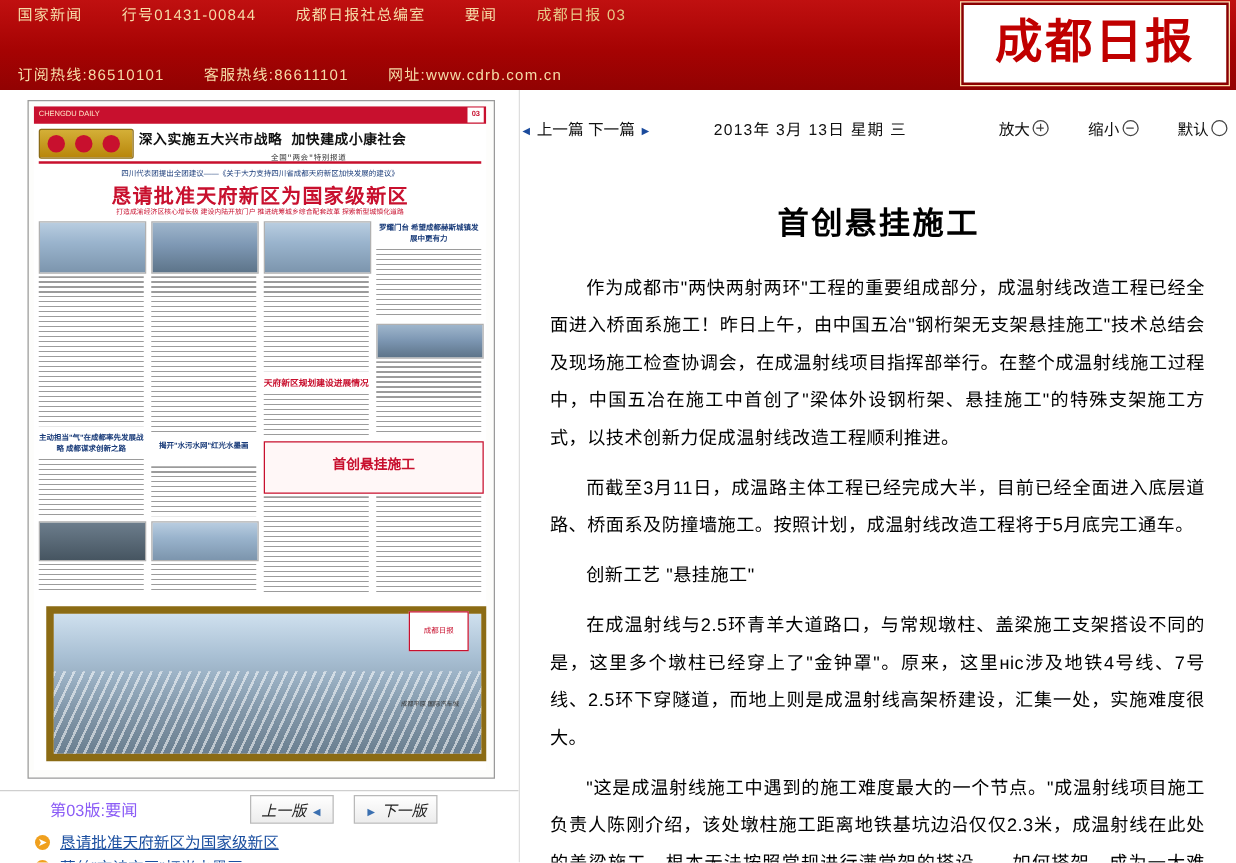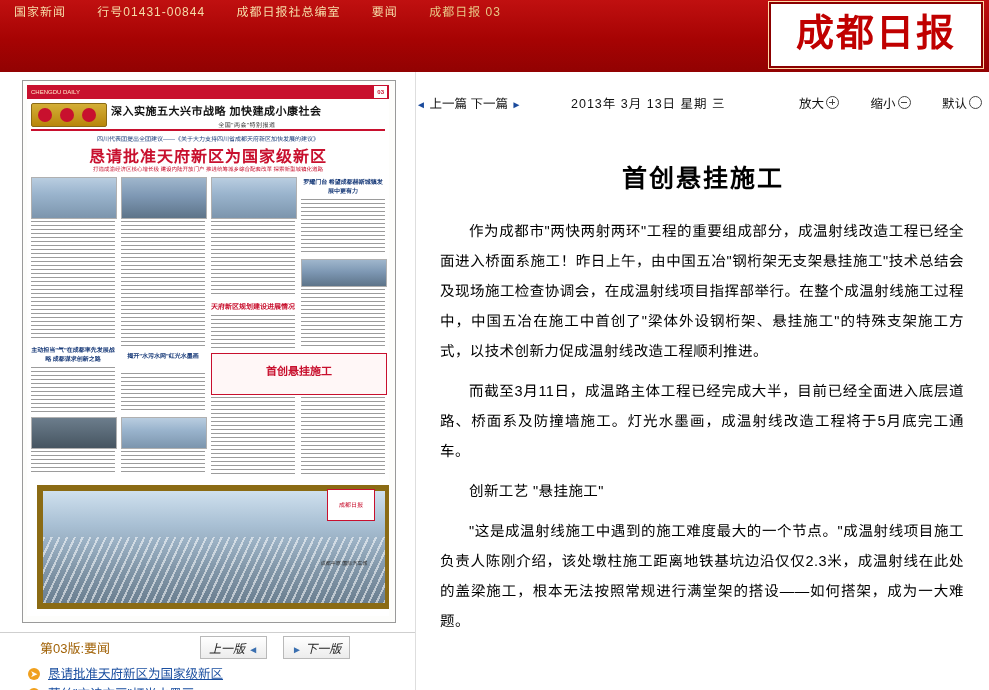--- a/index.html
+++ b/index.html
@@ -120,21 +120,21 @@
   .pp-emblem:after {
     content: "";
     position: absolute; left: 6px; top: 4px;
     width: 14px; height: 14px; border-radius: 50%;
     background: #c8102e; box-shadow: 22px 0 0 #c8102e, 44px 0 0 #c8102e;
   }
   .pp-headline1 {
     position: absolute; left: 84px; top: 17px;
     width: 272px;
     font-size: 11px; font-weight: bold; color: #111;
-    font-family: Liberation Sans, sans-serif;
+    font-family: Liberation Mono, monospace;
     letter-spacing: 0.5px;
   }
   .pp-headline1 small {
     display: block; font-size: 6px; font-weight: normal; color: #333;
     margin-top: 2px; text-align: center;
   }
   .pp-rule {
     position: absolute; left: 4px; top: 44px;
     width: 354px; height: 2px; background: #c8102e;
   }
@@ -222,21 +222,21 @@
   }
 
   
   .left-meta {
     position: absolute; left: 0; top: 560px;
     width: 415px; height: 26px;
     border-top: 1px solid #cfcfcf;
   }
   .left-meta .pageid {
     position: absolute; left: 40px; top: 5px;
-    font-size: 13px; color: #a16207;
+    font-size: 13px; color: #8b5cf6;
   }
   .navbtn {
     position: absolute; top: 3px;
     border: 1px solid #b9b9b9;
     background: linear-gradient(to bottom,#ffffff,#ececec);
     font-size: 12px; color: #222;
     padding: 2px 8px;
     cursor: pointer;
     white-space: nowrap;
     font-style: italic;
@@ -343,20 +343,25 @@
 <div class="page">
 
   <div class="topbar">
     <div class="topbar-row r1">
       <span class="tb-cell">国家新闻</span>
       <span class="tb-cell">行号01431-00844</span>
       <span class="tb-cell">成都日报社总编室</span>
       <span class="tb-cell">要闻</span>
       <span class="tb-cell dim">成都日报 03</span>
     </div>
+    <div class="topbar-row r3">
+      <span class="tb-cell">订阅热线:86510101</span>
+      <span class="tb-cell">客服热线:86611101</span>
+      <span class="tb-cell">网址:www.cdrb.com.cn</span>
+    </div>
     <div class="masthead">成都日报</div>
   </div>
 
   <div class="left-col">
 
     <div class="paper-frame">
       <div class="paper-inner">
 
         <div class="pp-topstrip">
           <span class="left">CHENGDU DAILY</span>
@@ -468,21 +473,22 @@
         <span><span>放大</span><i class="circ plus"></i></span>
         <span><span>缩小</span><i class="circ"></i></span>
         <span><span>默认</span><i class="circ none"></i></span>
       </div>
     </div>
 
     <h1 class="art-title">首创悬挂施工</h1>
 
     <div class="art-body">
       <p>作为成都市"两快两射两环"工程的重要组成部分，成温射线改造工程已经全面进入桥面系施工！昨日上午，由中国五冶"钢桁架无支架悬挂施工"技术总结会及现场施工检查协调会，在成温射线项目指挥部举行。在整个成温射线施工过程中，中国五冶在施工中首创了"梁体外设钢桁架、悬挂施工"的特殊支架施工方式，以技术创新力促成温射线改造工程顺利推进。</p>
-      <p>而截至3月11日，成温路主体工程已经完成大半，目前已经全面进入底层道路、桥面系及防撞墙施工。灯光水墨画，成温射线改造工程将于5月底完工通车。</p>
+      <p>而截至3月11日，成温路主体工程已经完成大半，目前已经全面进入底层道路、桥面系及防撞墙施工。按照计划，成温射线改造工程将于5月底完工通车。</p>
       <p>创新工艺 "悬挂施工"</p>
+      <p>在成温射线与2.5环青羊大道路口，与常规墩柱、盖梁施工支架搭设不同的是，这里多个墩柱已经穿上了"金钟罩"。原来，这里ніс涉及地铁4号线、7号线、2.5环下穿隧道，而地上则是成温射线高架桥建设，汇集一处，实施难度很大。</p>
       <p>"这是成温射线施工中遇到的施工难度最大的一个节点。"成温射线项目施工负责人陈刚介绍，该处墩柱施工距离地铁基坑边沿仅仅2.3米，成温射线在此处的盖梁施工，根本无法按照常规进行满堂架的搭设——如何搭架，成为一大难题。</p>
 
     </div>
 
   </div>
 
 </div>
 
 </body></html>

